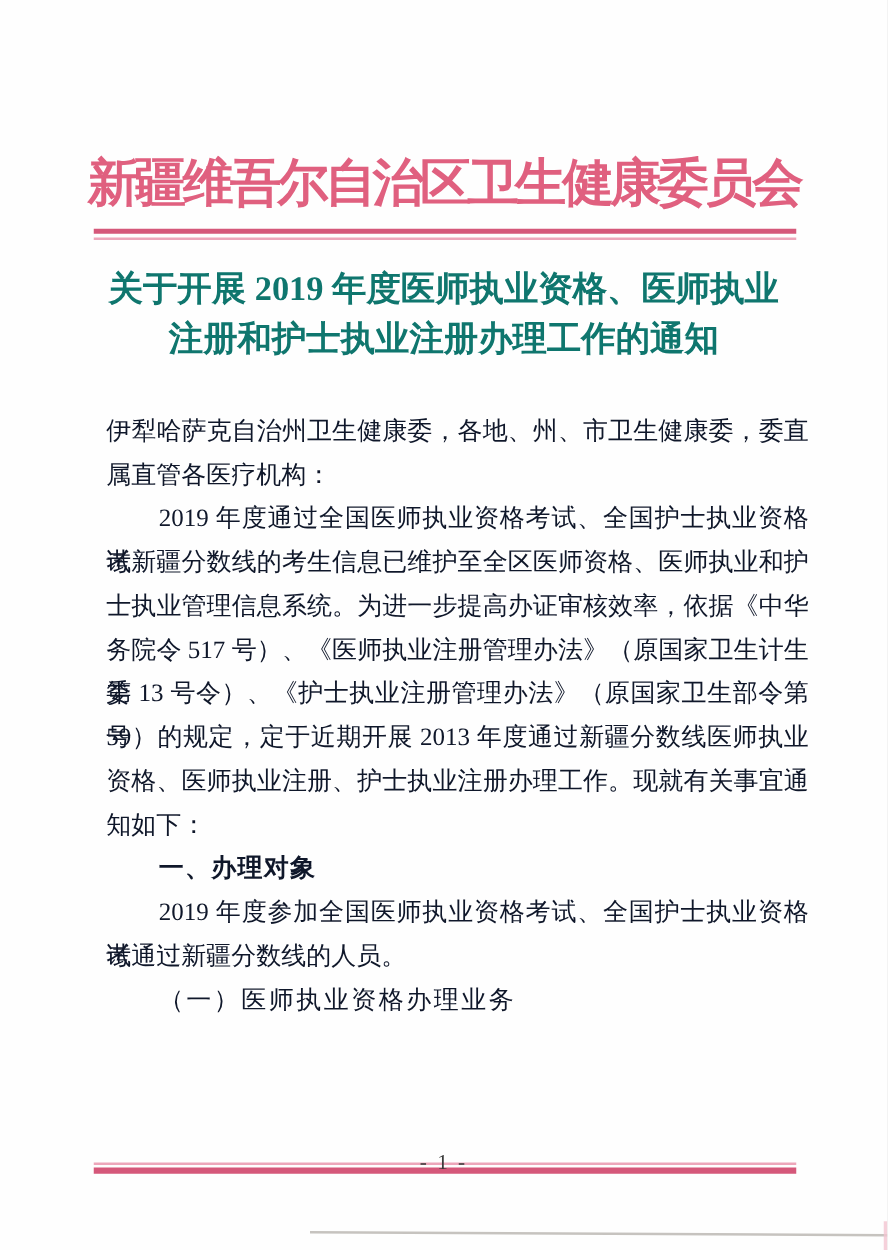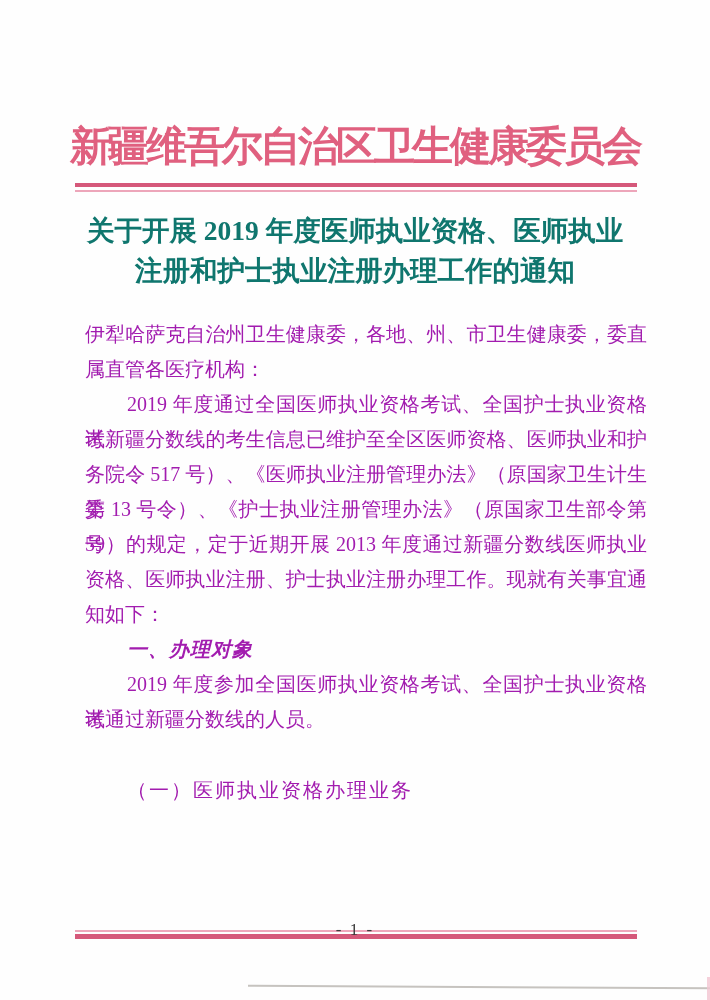--- a/index.html
+++ b/index.html
@@ -28,42 +28,41 @@
   
   .doc-title{
     position:absolute;top:211px;left:0;width:710px;margin:0;
     text-align:center;
     font-size:27.5px;line-height:40px;font-weight:bold;
     color:#0f766e;
     font-family:"Liberation Serif","DejaVu Serif",serif;
   }
   
   .body-text{
-    position:absolute;top:317px;left:85px;width:562px;
-    color:#a21caf;
+    position:absolute;top:328px;left:85px;width:562px;
+    color:#0f172a;
     font-size:20px;
   }
   .line{
     height:35px;line-height:35px;
     white-space:nowrap;
     overflow:visible;
   }
   .fill{
     white-space:normal;
     text-align:justify;
     text-align-last:justify;
   }
   .indent{text-indent:42px;font-family:Liberation Serif, serif;}
   .head{
     font-weight:bold;
     font-family:"Liberation Sans","DejaVu Sans",sans-serif;
     letter-spacing:1px;
-    font-style:italic;
   }
-  .sub{letter-spacing:2px;margin-top:36px;}
+  .sub{letter-spacing:2px;}
   
   .rule-foot-thin{top:930px;height:2px;background:#eda6ba;}
   .rule-foot-thick{top:934px;height:5px;background:#d5587a;}
   .page-number{
     position:absolute;top:915px;left:0;width:710px;
     text-align:center;
     font-size:17px;line-height:30px;color:#3a3a3a;
     letter-spacing:2px;
     z-index:2;
   }
@@ -91,20 +90,21 @@
   <h1 class="doc-title">
     <span>关于开展 2019 年度医师执业资格、医师执业</span><br>
     <span>注册和护士执业注册办理工作的通知</span>
   </h1>
 
   <div class="body-text">
     <div class="line fill">伊犁哈萨克自治州卫生健康委，各地、州、市卫生健康委，委直</div>
     <div class="line">属直管各医疗机构：</div>
     <div class="line fill indent">2019 年度通过全国医师执业资格考试、全国护士执业资格考</div>
     <div class="line fill">试新疆分数线的考生信息已维护至全区医师资格、医师执业和护</div>
+    <div class="line fill">士执业管理信息系统。为进一步提高办证审核效率，依据《中华</div>
     <div class="line fill">务院令 517 号）、《医师执业注册管理办法》（原国家卫生计生委</div>
     <div class="line fill">第 13 号令）、《护士执业注册管理办法》（原国家卫生部令第 59</div>
     <div class="line fill">号）的规定，定于近期开展 2013 年度通过新疆分数线医师执业</div>
     <div class="line fill">资格、医师执业注册、护士执业注册办理工作。现就有关事宜通</div>
     <div class="line">知如下：</div>
     <div class="line head indent">一、办理对象</div>
     <div class="line fill indent">2019 年度参加全国医师执业资格考试、全国护士执业资格考</div>
     <div class="line">试通过新疆分数线的人员。</div>
     <div class="line sub indent">（一）医师执业资格办理业务</div>
   </div>

